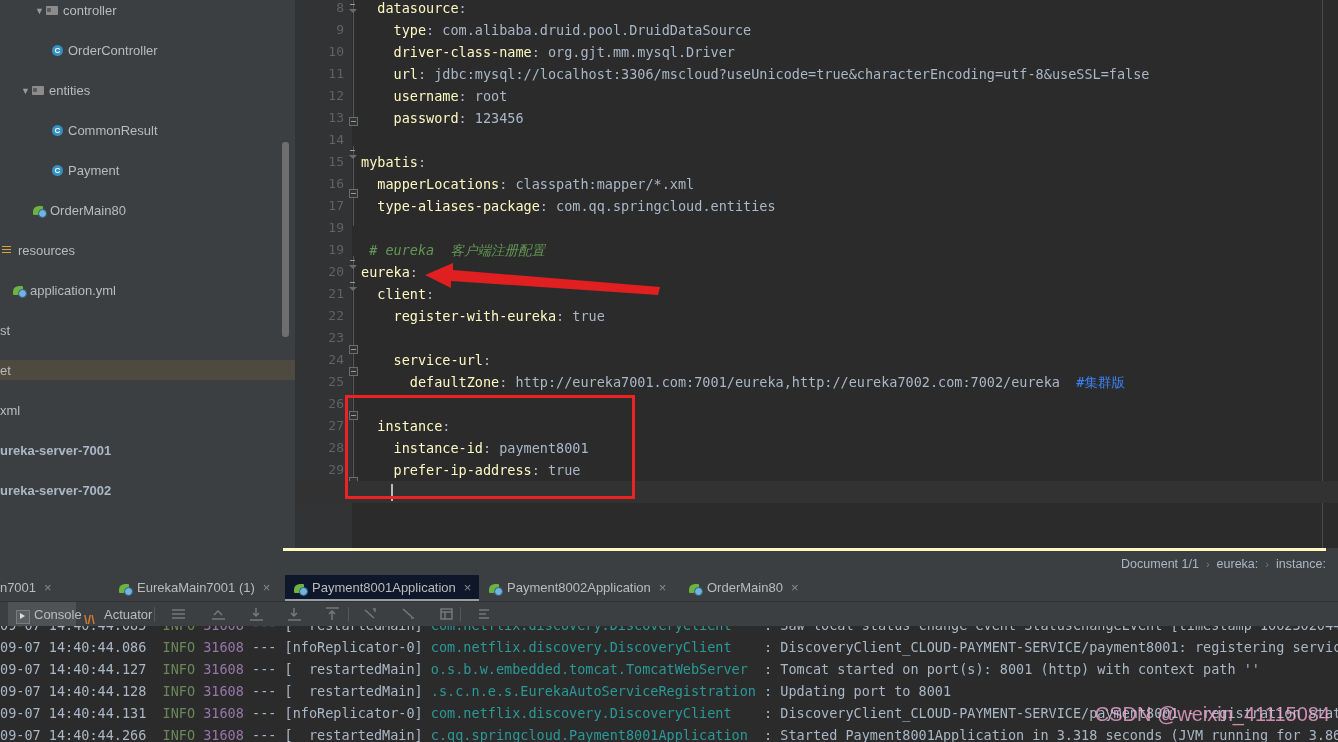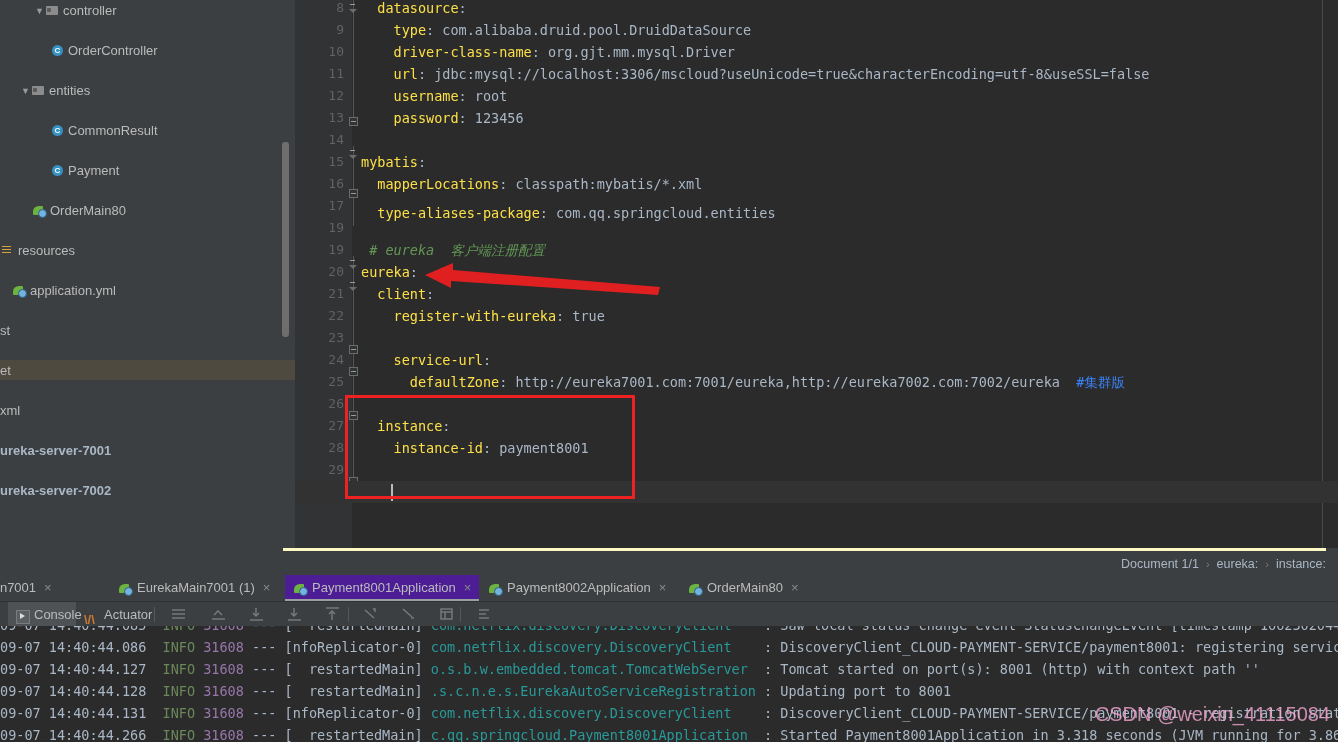--- a/index.html
+++ b/index.html
@@ -91,21 +91,21 @@
   .fold-mark.tri::after { content:""; position:absolute; left:0; top:8px;
                border-left:4px solid transparent; border-right:4px solid transparent;
                border-top:4px solid #6a6d6e; }
 
   #code { position:absolute; left:66px; top:0; width:977px; height:548px;
           font-family:"DejaVu Sans Mono", monospace; font-size:13.5px; }
   .cline { position:absolute; left:0; height:22px; line-height:22px;
            white-space:pre; }
   .cur-line-hl { position:absolute; left:0; top:0; width:1043px; height:22px;
            background:#323232; }
-  .k  { color:#fde047; }   
+  .k  { color:#fef9c3; }   
   .p  { color:#a9b7c6; }   
   .v  { color:#a9b7c6; }   
   .cm { color:#629755; font-style:italic; }  
   .cmz{ color:#3b82f6; }
   #caret { position:absolute; width:2px; height:17px; background:#bbbbbb; }
 
   
   #margin-guide { position:absolute; left:1027px; top:0; width:1px; height:548px;
                   background:#4b4b4b; }
 
@@ -122,21 +122,21 @@
     white-space:nowrap;
     text-align:right;
   }
   .bc-sep { color:#7a7a7a; margin:0 7px; font-size:11px; }
 
   
   #tabs { position:absolute; left:0; top:575px; width:1338px; height:26px;
           background:#3c3f41; }
   .tab { position:absolute; top:0; height:26px; line-height:26px;
          font-size:13px; color:#bbbbbb; white-space:nowrap; }
-  .tab.active { background:#4c1d95; }
+  .tab.active { background:#0f172a; }
   .tab.active::after { content:""; position:absolute; left:0; bottom:0;
          width:100%; height:2px; background:#9b9fa1; }
   .tab .ic { margin-right:4px; }
   .tab-close { color:#8a8a8a; margin-left:8px; font-size:13px; }
 
   
   #ctoolbar { position:absolute; left:0; top:601px; width:1338px; height:25px;
               background:#3c3f41; border-top:1px solid #2f3133; }
   .ctb-item { position:absolute; top:0; height:25px; line-height:25px;
               font-size:13px; color:#bbbbbb; white-space:nowrap; }
@@ -240,32 +240,33 @@
     <div class="cur-line-hl" style="top: 481px;"></div>
       <div id="code">
         <div class="cline" style="top: -3px;"><span class="k">  datasource</span><span class="p">:</span></div>
         <div class="cline" style="top: 19px;"><span class="k">    type</span><span class="p">: </span><span class="v">com.alibaba.druid.pool.DruidDataSource</span></div>
         <div class="cline" style="top: 41px;"><span class="k">    driver-class-name</span><span class="p">: </span><span class="v">org.gjt.mm.mysql.Driver</span></div>
         <div class="cline" style="top: 63px;"><span class="k">    url</span><span class="p">: </span><span class="v">jdbc:mysql://localhost:3306/mscloud?useUnicode=true&amp;characterEncoding=utf-8&amp;useSSL=false</span></div>
         <div class="cline" style="top: 85px;"><span class="k">    username</span><span class="p">: </span><span class="v">root</span></div>
         <div class="cline" style="top: 107px;"><span class="k">    password</span><span class="p">: </span><span class="v">123456</span></div>
         <div class="cline" style="top: 129px;"></div>
         <div class="cline" style="top: 151px;"><span class="k">mybatis</span><span class="p">:</span></div>
-        <div class="cline" style="top: 173px;"><span class="k">  mapperLocations</span><span class="p">: </span><span class="v">classpath:mybatis/*.xml</span></div>
-        <div class="cline" style="top: 195px; margin-top: 7px;"><span class="k">  type-aliases-package</span><span class="p">: </span><span class="v">com.qq.springcloud.entities</span></div>
+        <div class="cline" style="top: 173px;"><span class="k">  mapperLocations</span><span class="p">: </span><span class="v">classpath:mapper/*.xml</span></div>
+        <div class="cline" style="top: 195px;"><span class="k">  type-aliases-package</span><span class="p">: </span><span class="v">com.qq.springcloud.entities</span></div>
         <div class="cline" style="top: 217px;"></div>
         <div class="cline" style="top: 239px;"><span class="cm"> # eureka  客户端注册配置</span></div>
         <div class="cline" style="top: 261px;"><span class="k">eureka</span><span class="p">:</span></div>
         <div class="cline" style="top: 283px;"><span class="k">  client</span><span class="p">:</span></div>
         <div class="cline" style="top: 305px;"><span class="k">    register-with-eureka</span><span class="p">: </span><span class="v">true</span></div>
         <div class="cline" style="top: 349px;"><span class="k">    service-url</span><span class="p">:</span></div>
         <div class="cline" style="top: 371px;"><span class="k">      defaultZone</span><span class="p">: </span><span class="v">http://eureka7001.com:7001/eureka,http://eureka7002.com:7002/eureka</span><span class="p">  </span><span class="cmz">#集群版</span></div>
         <div class="cline" style="top: 393px;"></div>
         <div class="cline" style="top: 415px;"><span class="k">  instance</span><span class="p">:</span></div>
         <div class="cline" style="top: 437px;"><span class="k">    instance-id</span><span class="p">: </span><span class="v">payment8001</span></div>
+        <div class="cline" style="top: 459px;"><span class="k">    prefer-ip-address</span><span class="p">: </span><span class="v">true</span></div>
         <div class="cline" style="top: 481px;"></div>
       </div>
     <div id="caret" style="left: 96px; top: 484px;"></div>
     <div id="red-box" style="left: 50px; top: 395px; width: 290px; height: 104px; border-color: rgb(238, 34, 34);"></div>
     <svg id="red-arrow" width="240" height="40" viewBox="0 0 240 40" style="left: 130px; top: 263px;">
       <polygon points="0,12 28,0 28,7 235,24 233,32 26,18 26,25" fill="#e02020"></polygon>
     </svg>
   </div>
 
   <div id="breadcrumb"><span>Document 1/1</span><span class="bc-sep">›</span><span>eureka:</span><span class="bc-sep">›</span><span>instance:</span></div>

